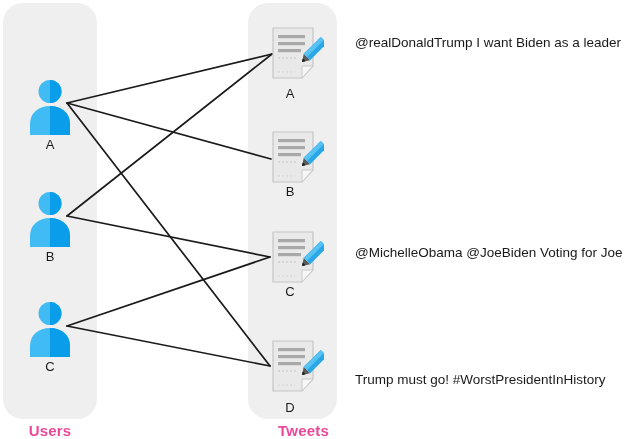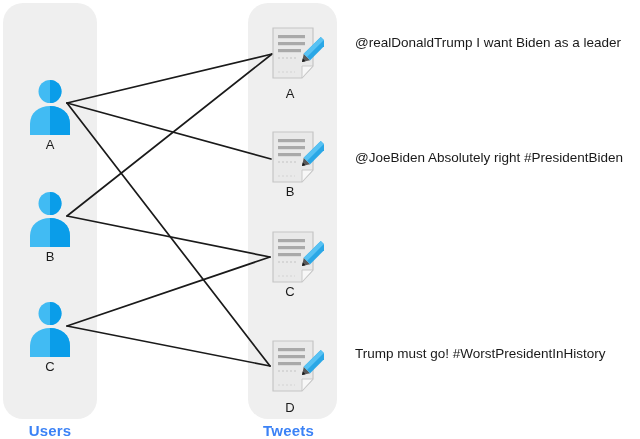--- a/index.html
+++ b/index.html
@@ -7,25 +7,25 @@
     position:relative;width:640px;height:439px;background:#fff;
     font-family:"Liberation Sans",sans-serif;overflow:hidden;
   }
   .panel{
     position:absolute;top:3px;height:416px;
     background:var(--panel-bg,#efefef);border-radius:20px;
   }
   .panel-users{left:3px;width:94px;}
   .panel-tweets{left:248px;width:89px;}
   .panel-title{
-    position:absolute;top:422px;font-weight:bold;font-size:15px;color:#3b82f6;
+    position:absolute;top:422px;font-weight:bold;font-size:15px;color:#ec4899;
     text-align:center;letter-spacing:.2px;
   }
   .title-users{left:3px;width:94px;}
-  .title-tweets{left:244px;width:89px;}
+  .title-tweets{left:259px;width:89px;}
   #edges{position:absolute;left:0;top:0;z-index:2;}
   .icon-box{position:absolute;z-index:3;}
   .user-icon{left:28px;width:44px;height:56px;}
   .doc-icon{left:266px;width:58px;height:58px;}
   .node-label{
     position:absolute;z-index:3;text-align:center;
     font-size:13px;color:#1b1b1b;
   }
   .user-label{left:28px;width:44px;}
   .tweet-label{left:266px;width:48px;}
@@ -117,25 +117,23 @@
   <div class="node-label tweet-label" style="top:284px">C</div>
 
   <svg class="icon-box doc-icon" style="top:339px">
       <use href="#sym-doc"></use>
     </svg>
   <div class="node-label tweet-label" style="top:400px">D</div>
 
   <div class="tweet-text" style="top:34px">
     <div>@realDonaldTrump I want Biden as a leader</div>
   </div>
-  <div class="tweet-text" style="top:149px">
-    <div>@JoeBiden Absolutely right #PresidentBiden</div>
+  <div class="tweet-text" style="top:244px">
+    <div>@MichelleObama @JoeBiden Voting for Joe</div>
   </div>
-  <div class="tweet-text" style="top:244px">
-  </div>
-  <div class="tweet-text" style="top:345px">
+  <div class="tweet-text" style="top:371px">
     <div>Trump must go! #WorstPresidentInHistory</div>
   </div>
 
   <div class="panel-title title-users">Users</div>
   <div class="panel-title title-tweets">Tweets</div>
 
 </div>
 
 </body></html>

